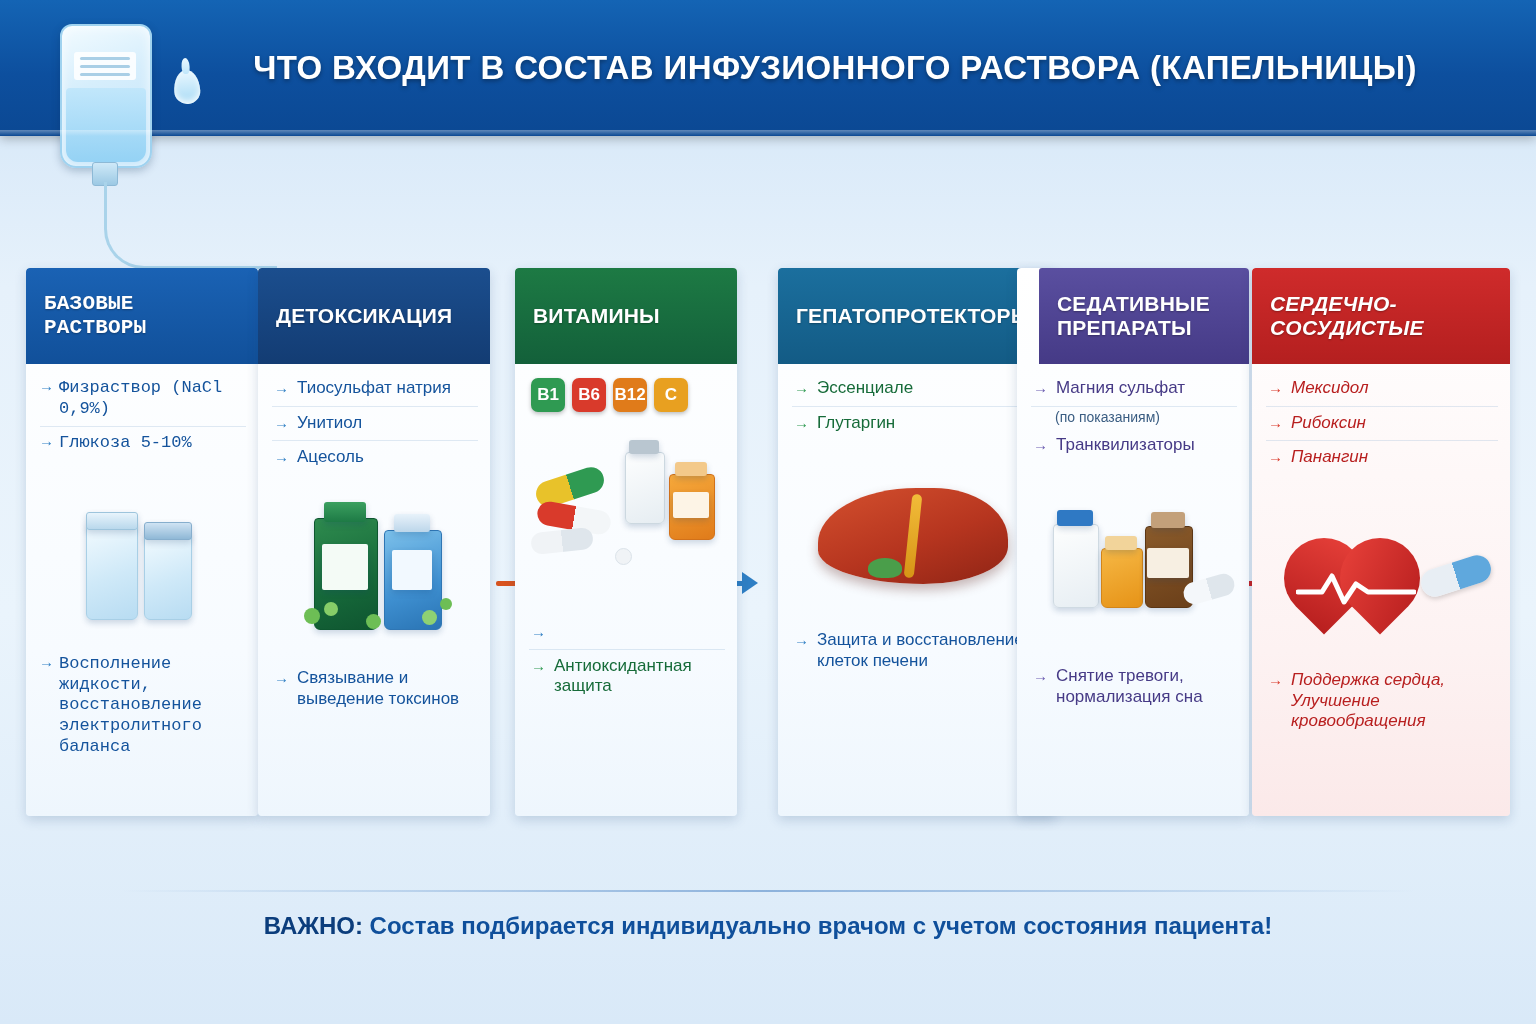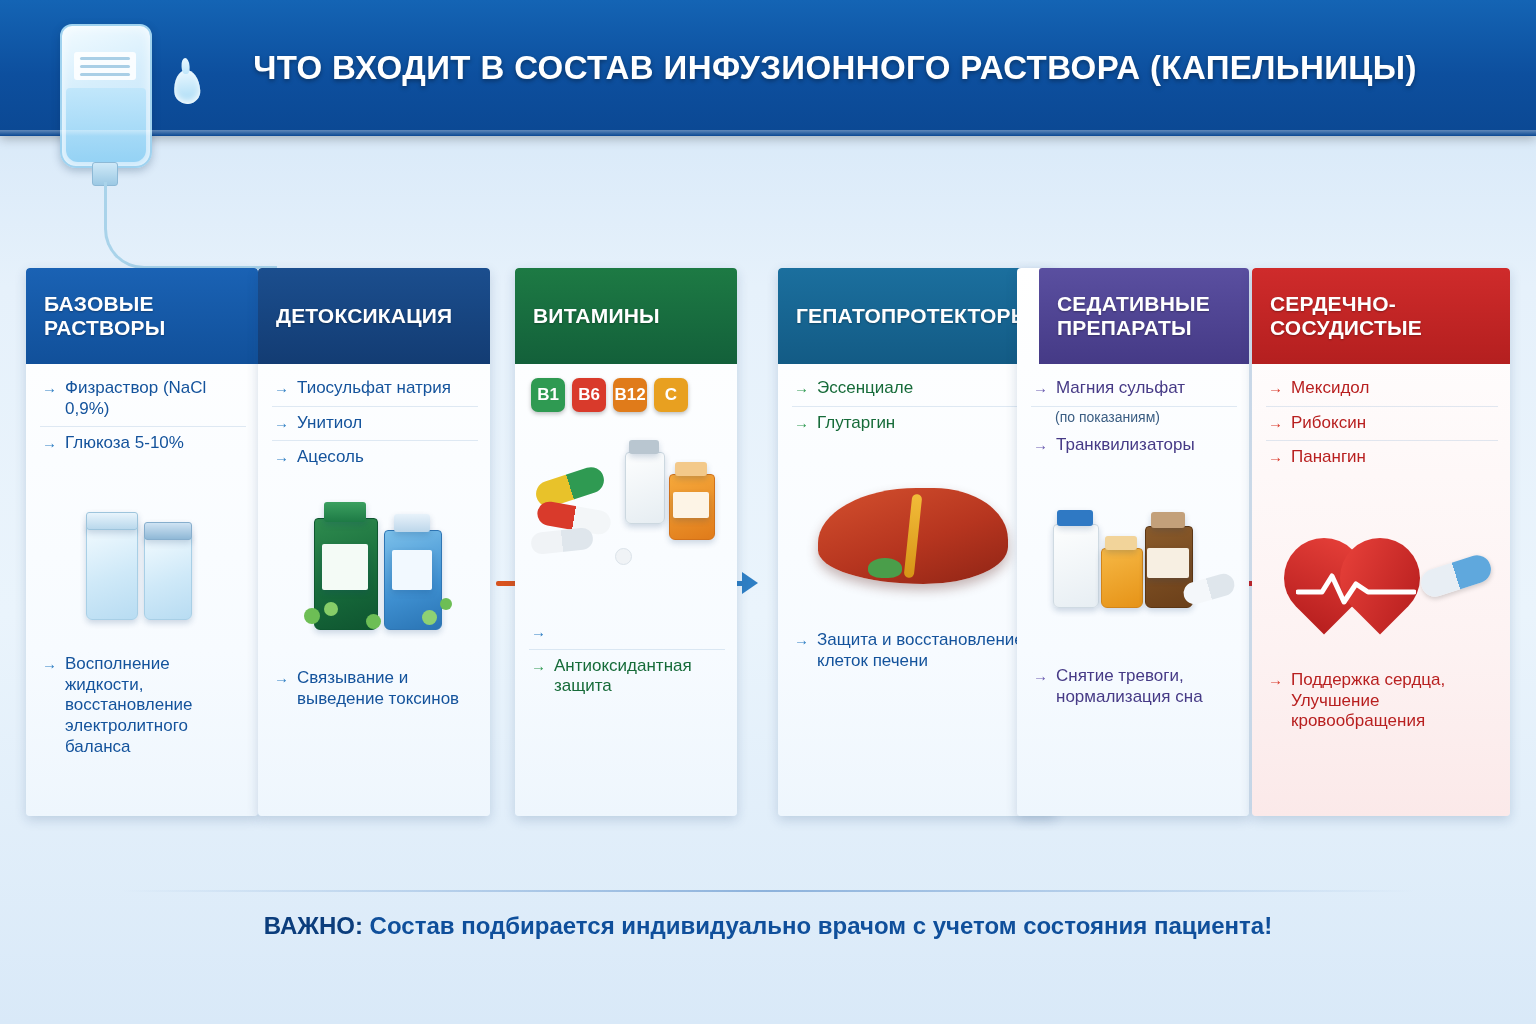--- a/index.html
+++ b/index.html
@@ -74,31 +74,31 @@
     border-radius:4px;box-shadow:0 4px 12px rgba(20,60,110,.18);
     overflow:hidden;
   }
   .col-head{
     position:absolute;top:0;width:232px;height:96px;
     display:flex;align-items:center;padding:0 18px;box-sizing:border-box;
     color:#fff;font-weight:bold;font-size:21px;line-height:1.12;letter-spacing:.2px;
     text-shadow:0 1px 2px rgba(0,0,0,.3);
     border-radius:3px 3px 0 0;
   }
-  .c1{left:26px;}  .c1 .col-head{background:linear-gradient(180deg,#1a62b4,#11509a);}
+  .c1{left:26px;font-family:Liberation Mono, monospace;}  .c1 .col-head{background:linear-gradient(180deg,#1a62b4,#11509a);}
   .c2{left:258px;} .c2 .col-head{background:linear-gradient(180deg,#1b4e8e,#133c73);}
   .c3{left:515px;} .c3 .col-head{background:linear-gradient(180deg,#1d7a44,#13603a);}
   .c4{left:737px;margin-left:41px;} .c4 .col-head{background:linear-gradient(180deg,#1b6f9e,#135b85);}
   .c5{left:1017px;}.c5 .col-head{background:linear-gradient(180deg,#5a4fa0,#453a86);margin-left:22px;}
   .c6{left:1252px;}.c6 .col-head{background:linear-gradient(180deg,#cf2b2b,#b41f1f);}
   .c3{width:222px;} .c3 .col-head{width:246px;}
   .c4{width:278px;} .c4 .col-head{width:278px;}
   .c5{width:232px;}
   .c6{width:258px;} .c6 .col-head{width:258px;}
-  .c6{background:linear-gradient(180deg,#fff 0%,#fdf2f2 70%,#fbe9e9 100%);}
+  .c6{background:linear-gradient(180deg,#fff 0%,#fdf2f2 70%,#fbe9e9 100%);font-style:italic;}
 
   .list{position:absolute;left:14px;right:12px;}
   .item{
     display:flex;align-items:flex-start;gap:8px;
     padding:6px 2px 7px 2px;border-bottom:1px solid rgba(120,160,200,.22);
     font-size:17px;line-height:1.22;
   }
   .item:last-child{border-bottom:none;}
   .item .arw{flex:0 0 auto;font-size:15px;line-height:1.3;}
   .b-blue{color:#14539c;} .a-blue{color:#2f7fc4;}

